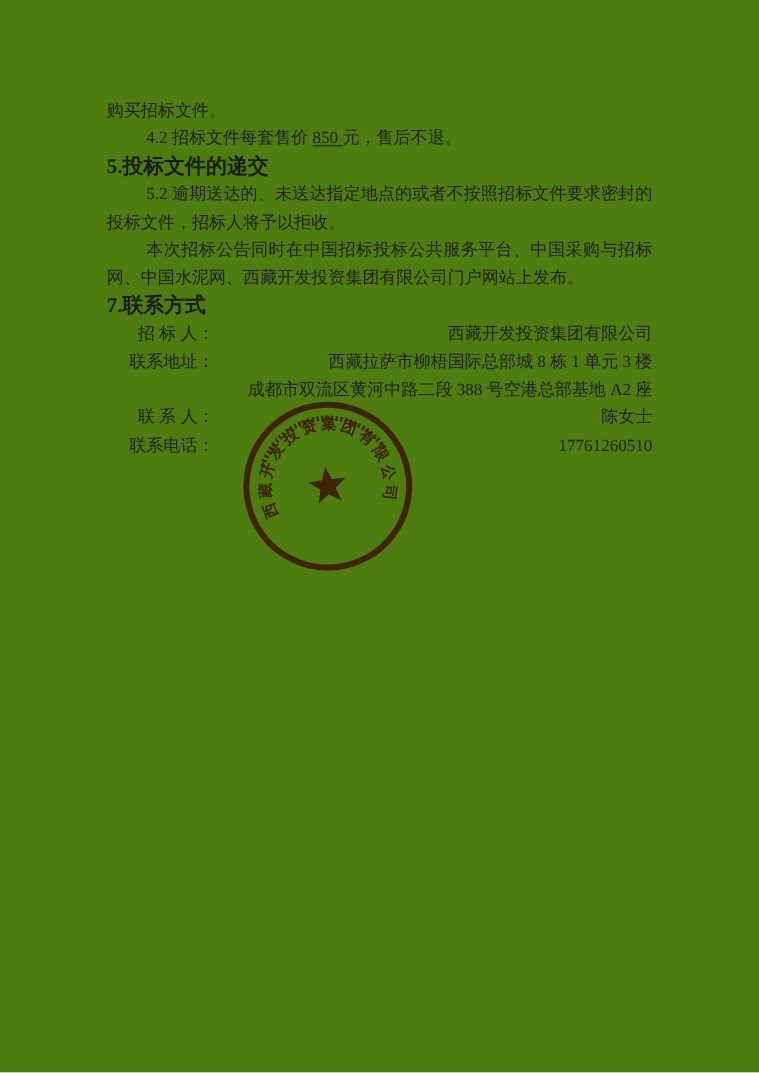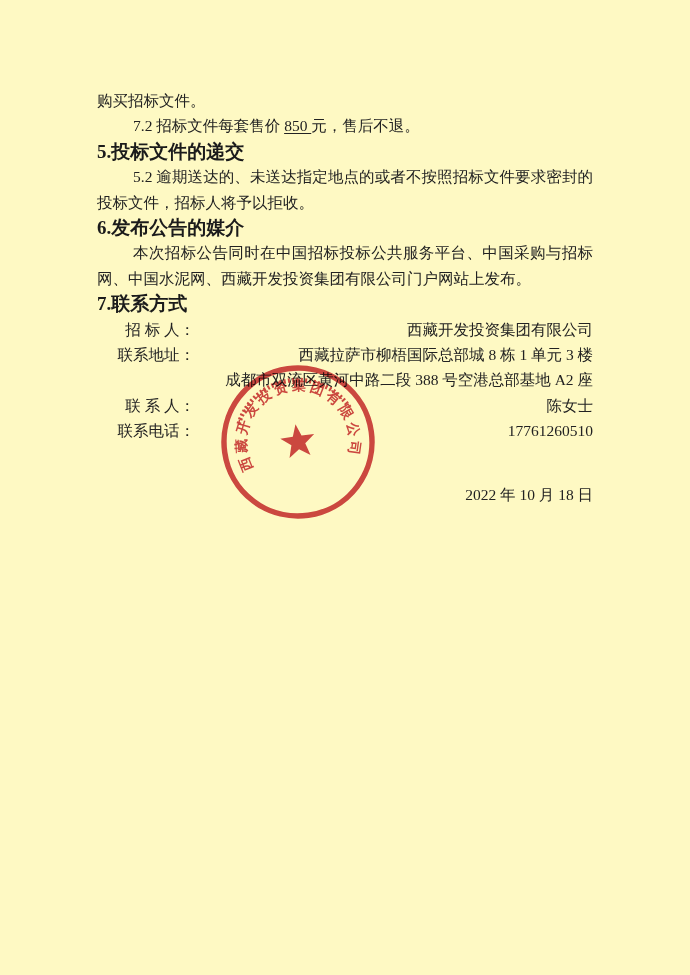--- a/index.html
+++ b/index.html
@@ -1,20 +1,20 @@
 <!DOCTYPE html>
 <html><head>
 <meta charset="utf-8">
 <style>
   html, body { margin: 0; padding: 0; background: #ffffff; }
   .page {
     position: relative;
     width: 690px;
     height: 975px;
-    background: #fef9c3;
+    background: #4d7c0f;
     overflow: hidden;
     font-family: "Liberation Serif", "DejaVu Serif", serif;
     color: #222222;
   }
   .content {
     position: absolute;
     left: 0; top: 0;
     width: 690px;
     padding: 88px 97px 0 97px;
     box-sizing: border-box;
@@ -66,28 +66,27 @@
   }
 </style>
 </head>
 <body>
 
 <div class="page">
   <div class="content">
 
     <p>购买招标文件。</p>
 
-    <p class="indent"><span>7.2 招标文件每套售价 </span><span class="price-underline">850 </span><span>元，售后不退。</span></p>
+    <p class="indent"><span>4.2 招标文件每套售价 </span><span class="price-underline">850 </span><span>元，售后不退。</span></p>
 
     <h3>5.投标文件的递交</h3>
 
 
     <p class="indent just">5.2 逾期送达的、未送达指定地点的或者不按照招标文件要求密封的投标文件，招标人将予以拒收。</p>
 
-    <h3>6.发布公告的媒介</h3>
 
     <p class="indent just">本次招标公告同时在中国招标投标公共服务平台、中国采购与招标网、中国水泥网、西藏开发投资集团有限公司门户网站上发布。</p>
 
     <h3>7.联系方式</h3>
 
     <div class="contact">
       <div class="crow">
         <span class="clabel">招 标 人：</span>
         <span class="cval">西藏开发投资集团有限公司</span>
       </div>
@@ -102,21 +101,20 @@
       <div class="crow">
         <span class="clabel">联 系 人：</span>
         <span class="cval">陈女士</span>
       </div>
       <div class="crow">
         <span class="clabel">联系电话：</span>
         <span class="cval">17761260510</span>
       </div>
     </div>
 
-    <p class="date-line">2022 年 10 月 18 日</p>
 
   </div>
 
   <div class="seal">
     <svg viewBox="0 0 160 160" xmlns="http://www.w3.org/2000/svg">
 
       <circle cx="80" cy="80" r="74" fill="none" stroke="#c5303a" stroke-width="5.5"></circle>
 
       <path d="M 23.8 53.8 A 62 62 0 0 1 136.2 53.8" fill="none" stroke="#c5303a" stroke-width="4.5" stroke-dasharray="2 2.3"></path>
 

